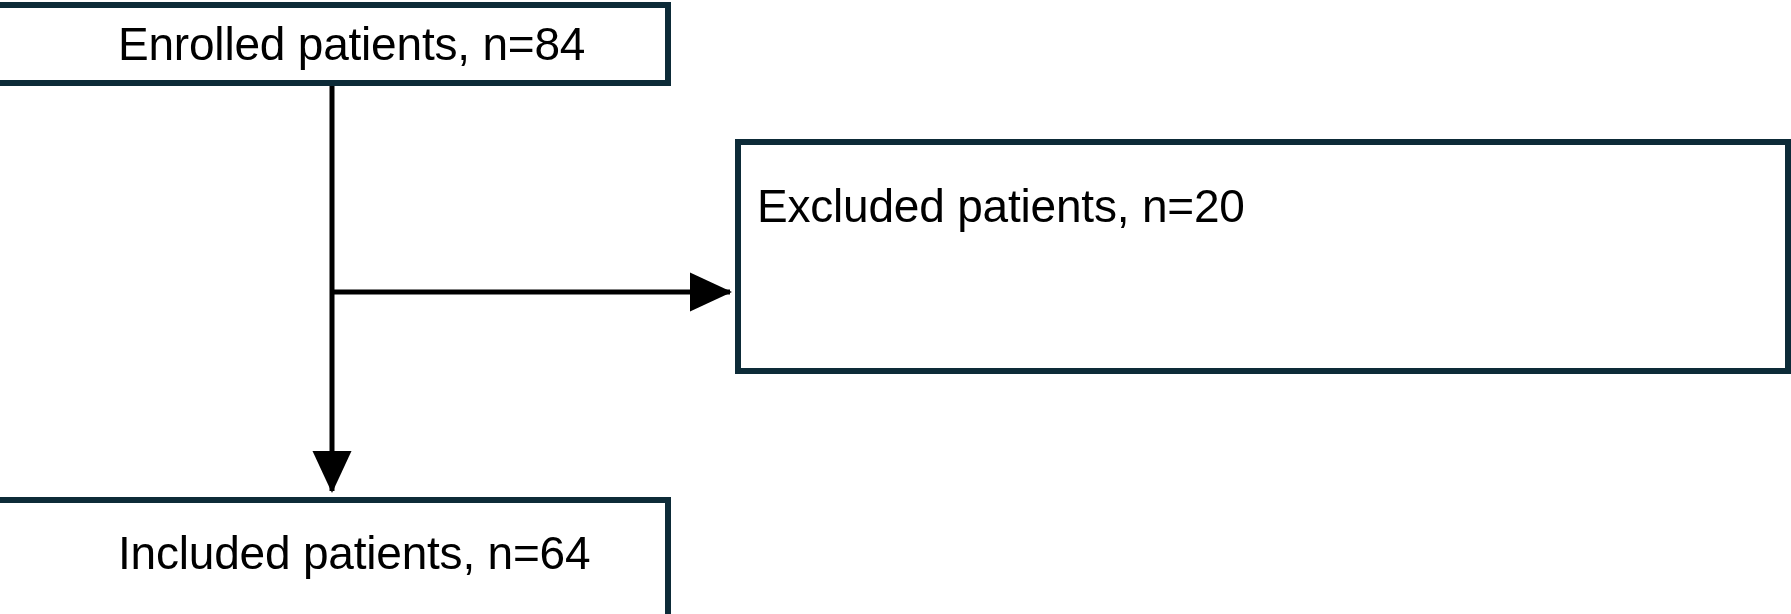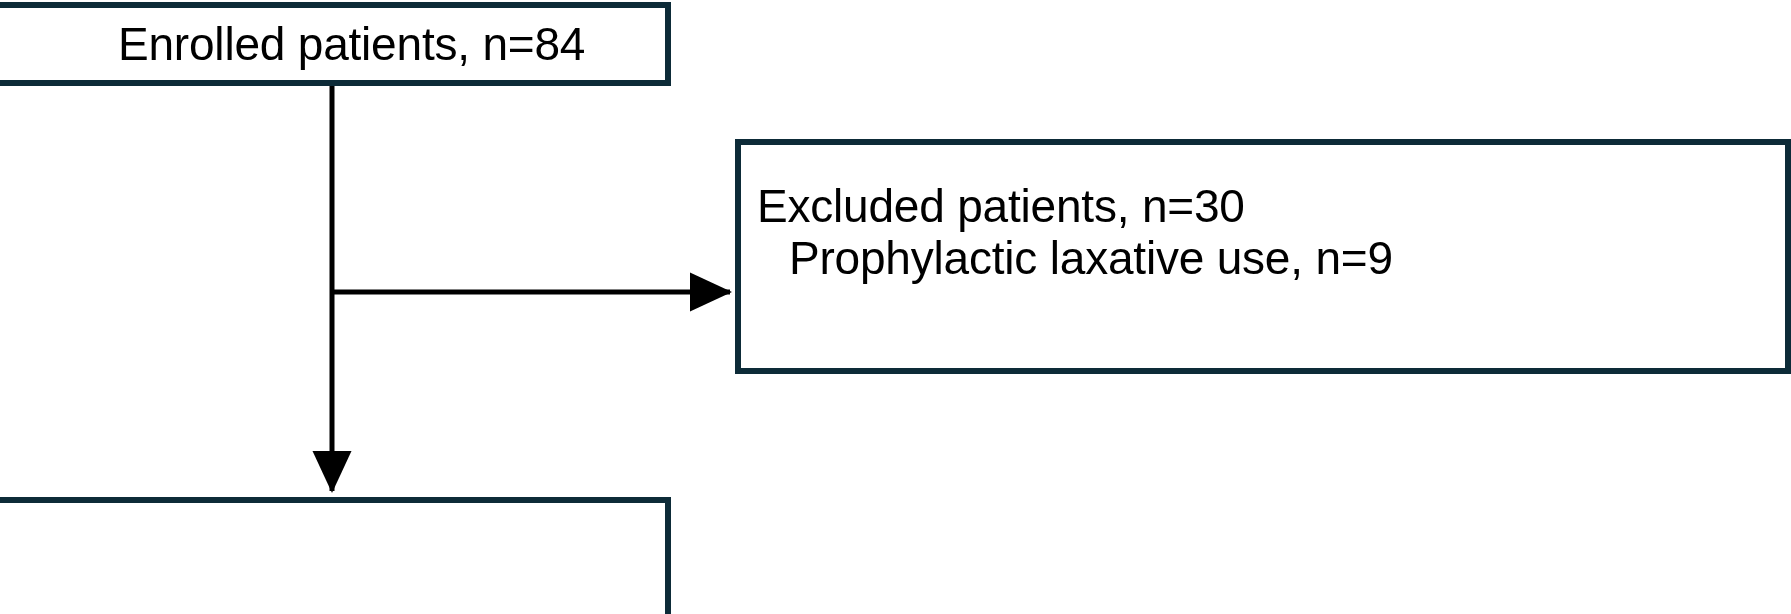--- a/index.html
+++ b/index.html
@@ -101,19 +101,19 @@
     <line x1="332" y1="86" x2="332" y2="491" stroke="#000000" stroke-width="5" marker-end="url(#arrow-down)"></line>
 
     <line x1="332" y1="292" x2="730" y2="292" stroke="#000000" stroke-width="5" marker-end="url(#arrow-right)"></line>
   </svg>
 
   <div class="node-box" id="box-enrolled"></div>
   <div class="node-text" id="text-enrolled">Enrolled patients, n=84</div>
 
   <div class="node-box" id="box-excluded"></div>
   <div id="text-excluded-wrap">
-    <div class="excl-line">Excluded patients, n=30</div>
-    <div class="excl-line indent">Prophylactic laxative use, n=9</div>
+    <div class="excl-line">Excluded patients, n=20</div>
   </div>
 
   <div class="node-box" id="box-included"></div>
+  <div class="node-text" id="text-included">Included patients, n=64</div>
 
 </div>
 
 </body></html>

